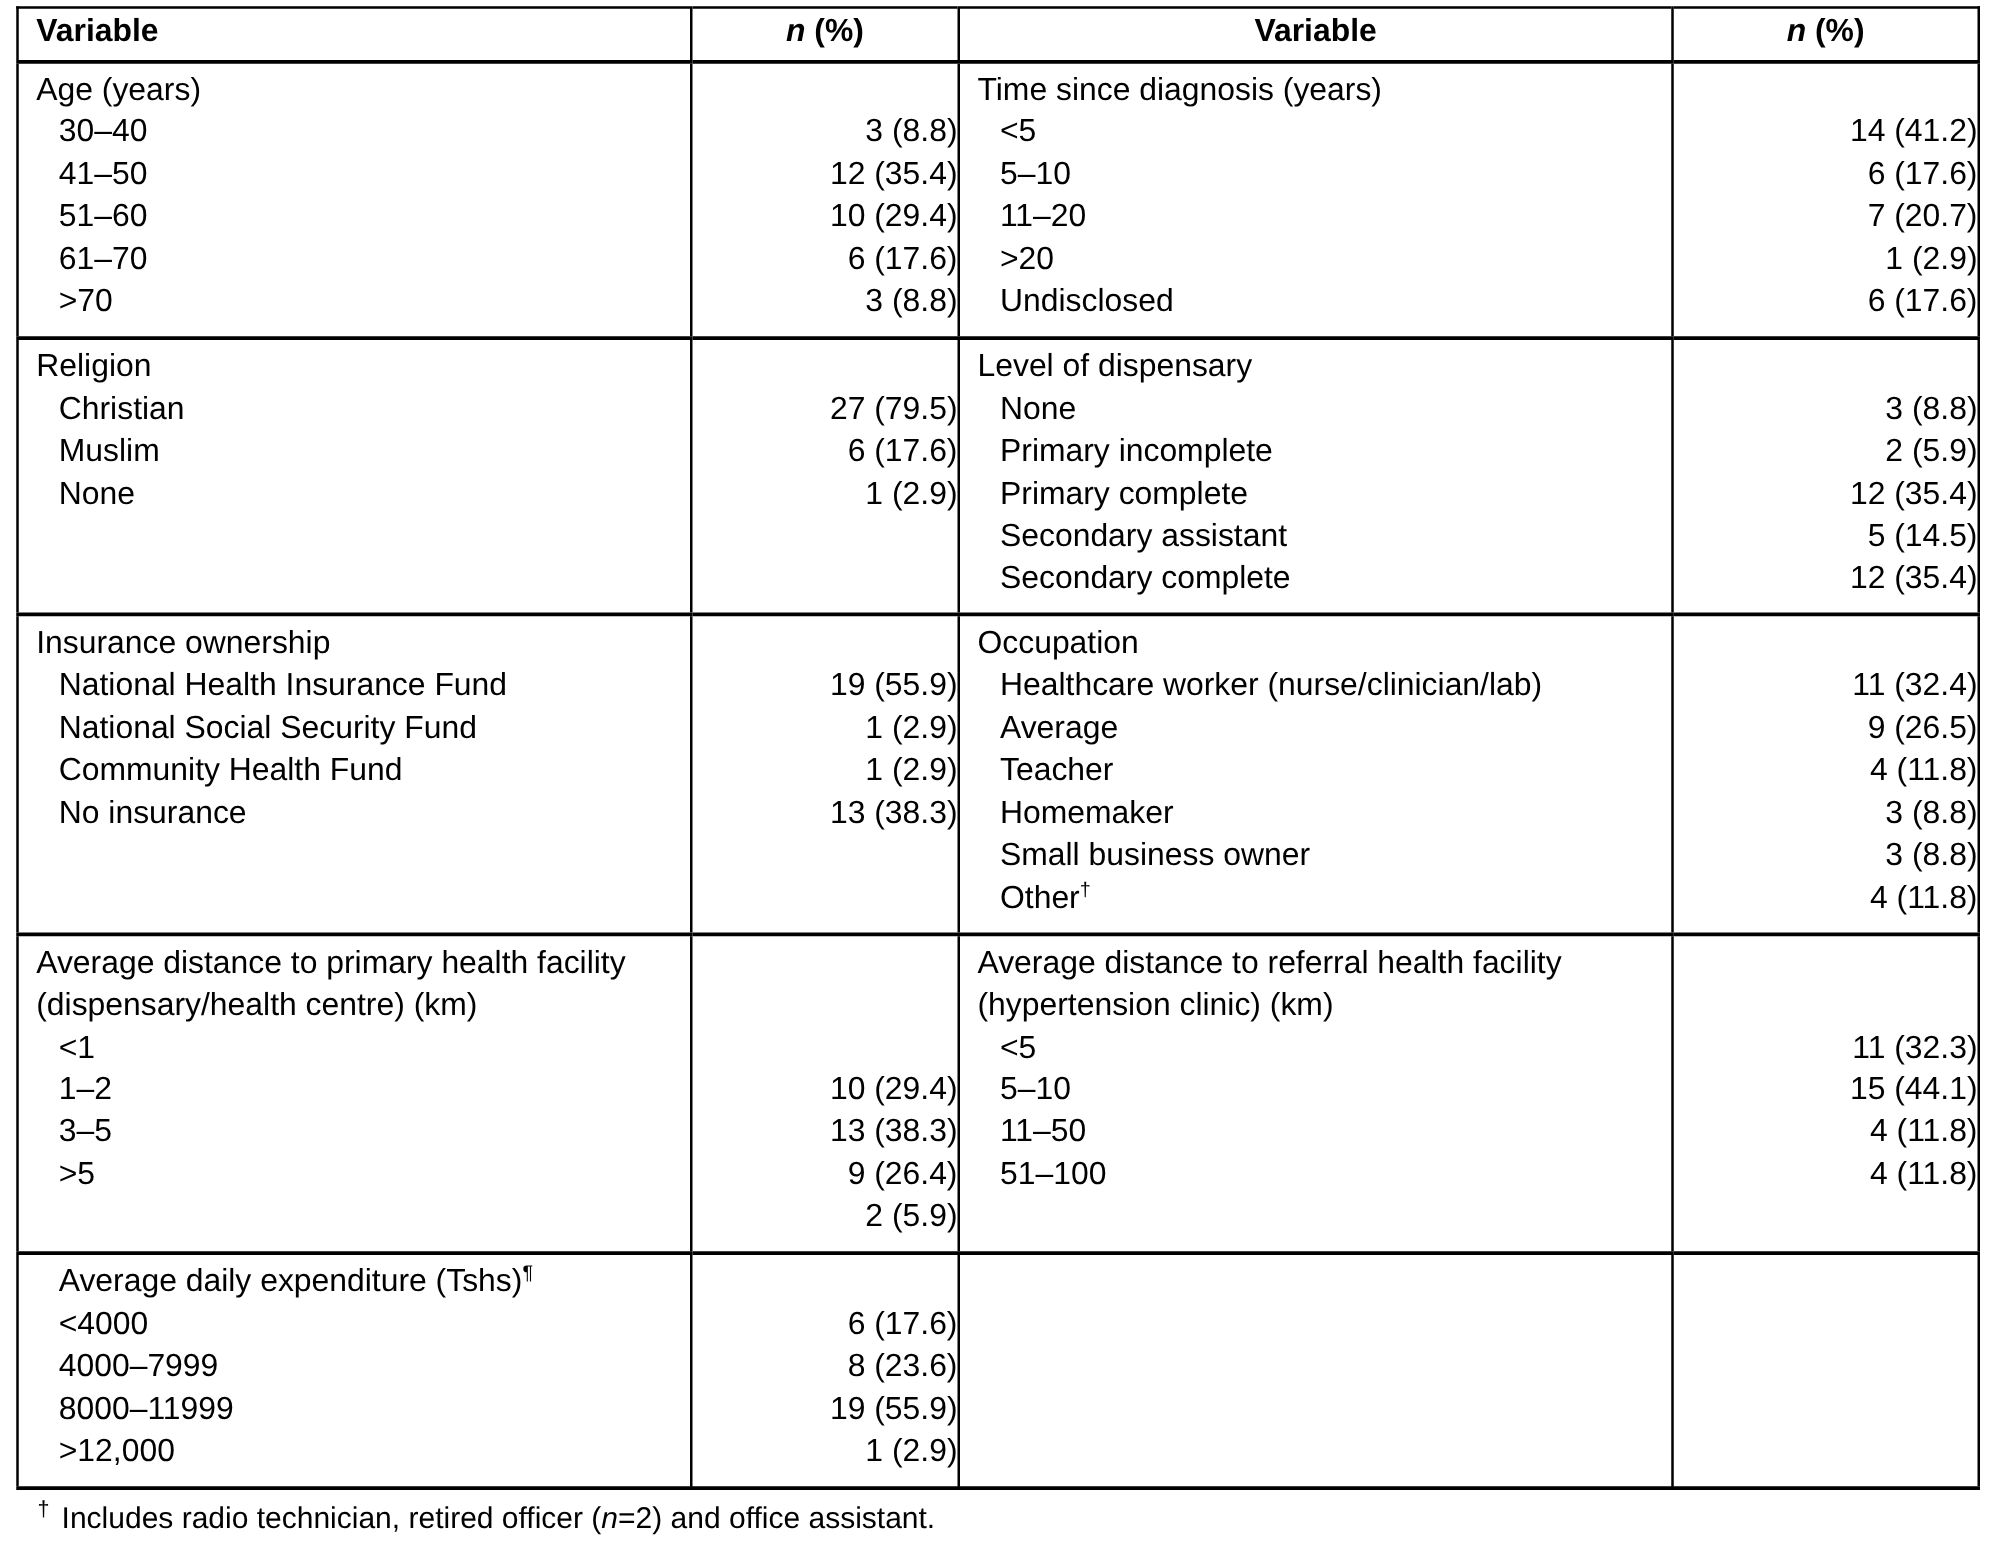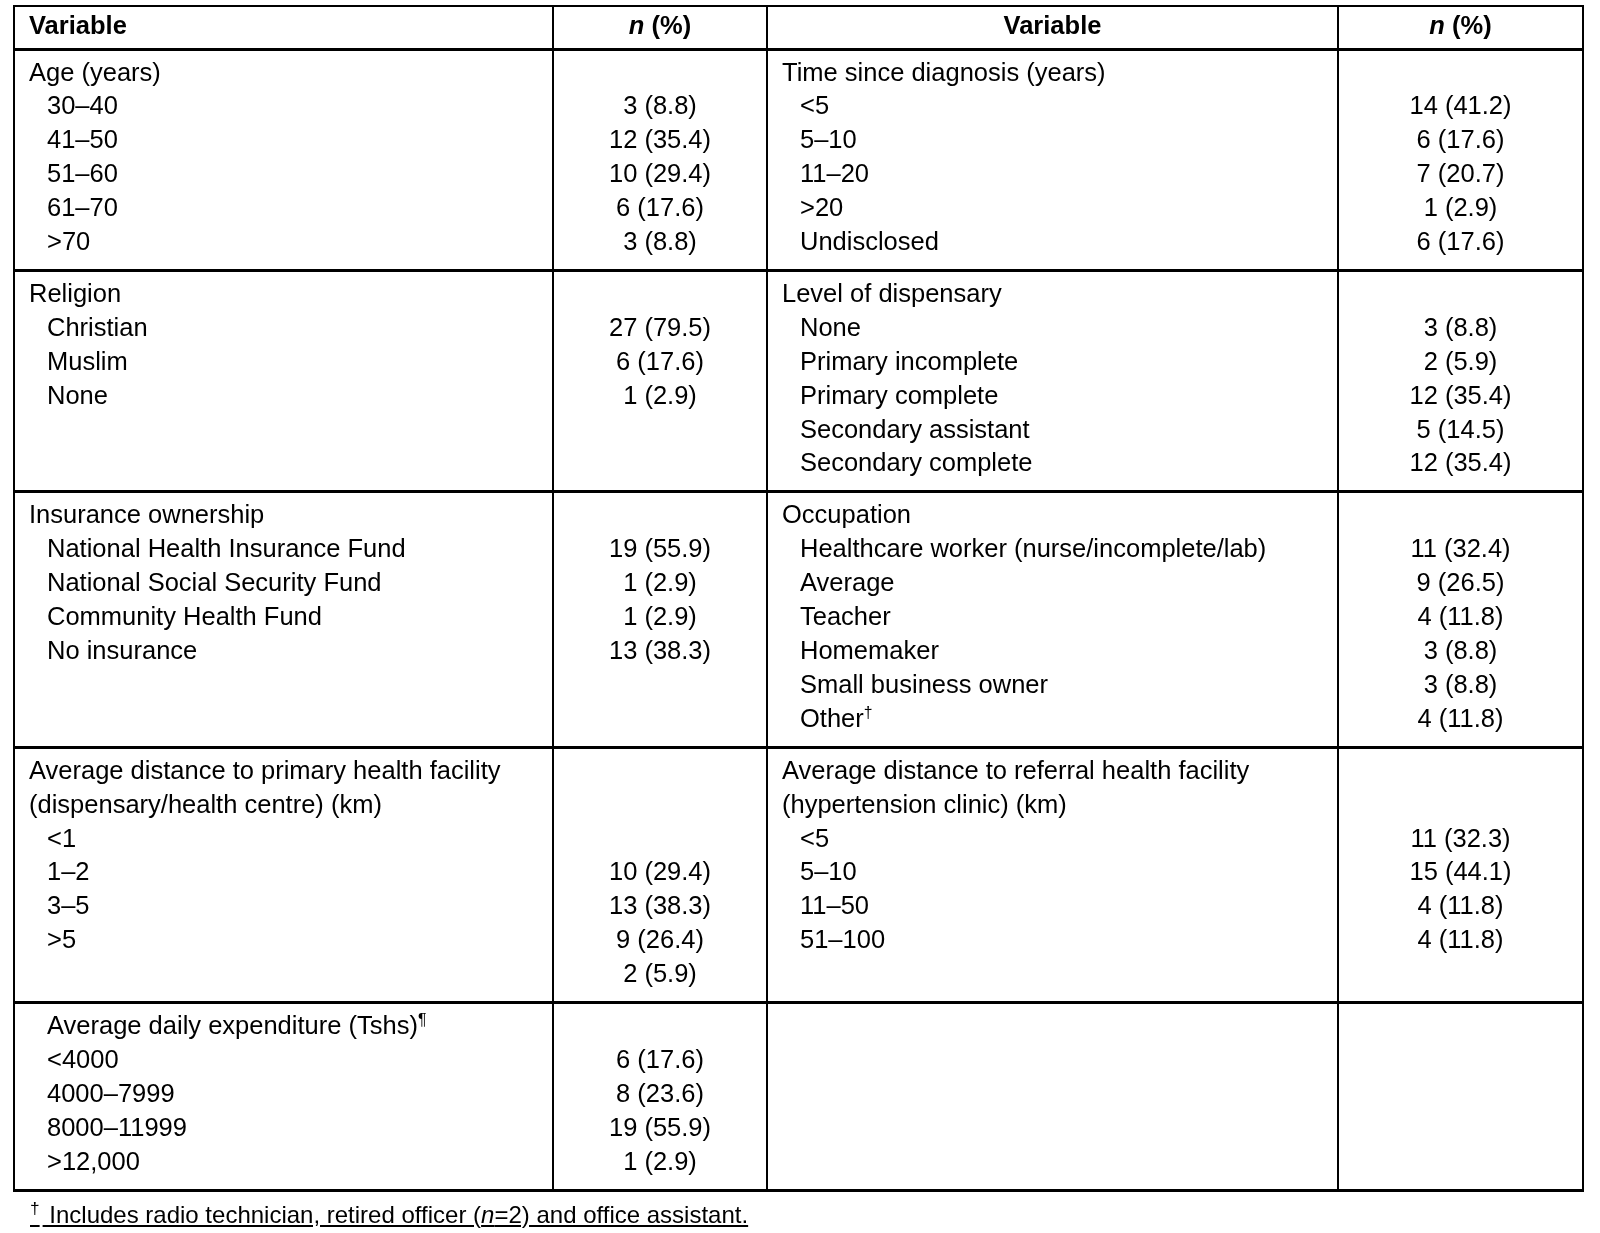--- a/index.html
+++ b/index.html
@@ -81,38 +81,38 @@
     line-height: 1.33;
   }
   .grp-title.indented { padding-left: 32px; }
   .item {
     padding-left: 32px;
     line-height: 1.33;
     white-space: nowrap;
   }
   .numline {
     line-height: 1.33;
-    text-align: center;
+    text-align: right;
     white-space: nowrap;
   }
   .spacer { line-height: 1.33; visibility: hidden; }
 
   sup {
     font-size: 0.62em;
     vertical-align: super;
     line-height: 0;
   }
 
   .footnotes {
     margin-top: 6px;
     font-size: 24px;
     line-height: 1.42;
     padding-left: 17px;
   }
-  .footnotes .fn { white-space: nowrap; text-decoration: underline; }
+  .footnotes .fn { white-space: nowrap; }
   .footnotes .mark {
     font-size: 0.72em;
     vertical-align: super;
     line-height: 0;
     margin-right: 3px;
   }
   .footnotes i { font-style: italic; }
 </style>
 </head>
 <body>
@@ -230,21 +230,21 @@
               <div class="spacer">&nbsp;</div>
               <div class="numline">19 (55.9)</div>
               <div class="numline">1 (2.9)</div>
               <div class="numline">1 (2.9)</div>
               <div class="numline">13 (38.3)</div>
             </div>
           </td>
           <td>
             <div class="cellpad">
               <div class="grp-title">Occupation</div>
-              <div class="item">Healthcare worker (nurse/incomplete/lab)</div>
+              <div class="item">Healthcare worker (nurse/clinician/lab)</div>
               <div class="item">Average</div>
               <div class="item">Teacher</div>
               <div class="item">Homemaker</div>
               <div class="item">Small business owner</div>
               <div class="item">Other<sup>†</sup></div>
             </div>
           </td>
           <td>
             <div class="cellpad numcell">
               <div class="spacer">&nbsp;</div>

